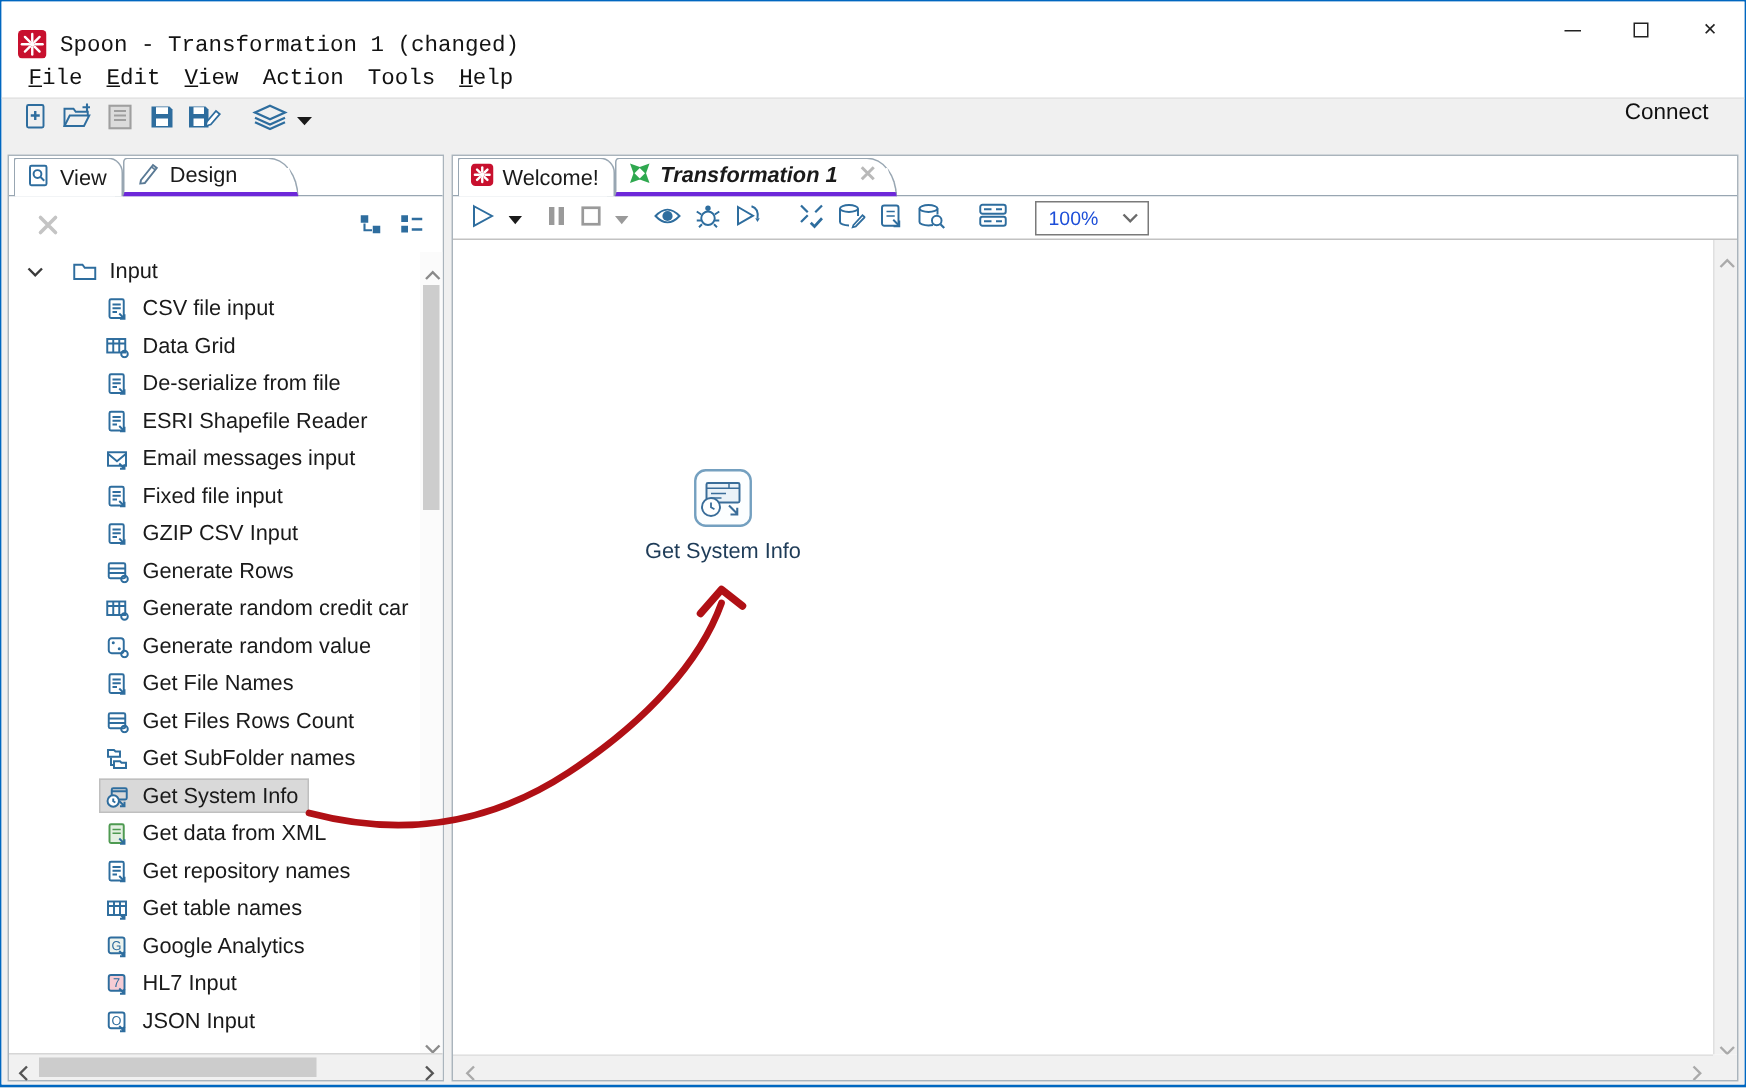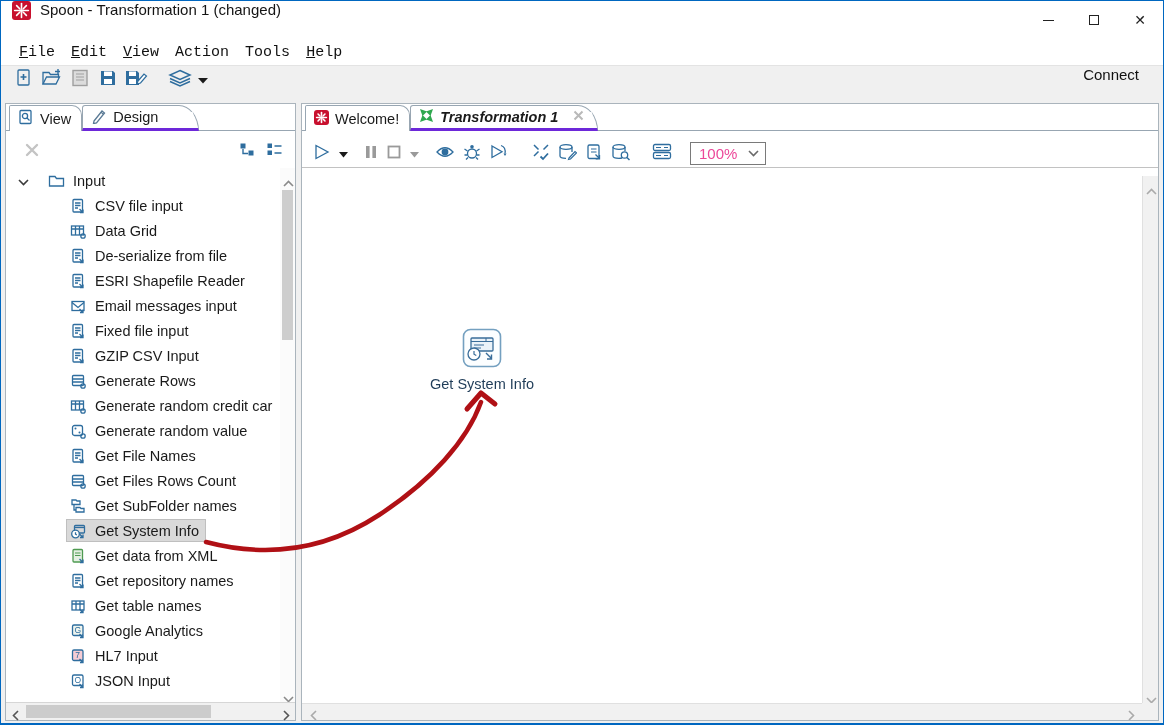--- a/index.html
+++ b/index.html
@@ -3,41 +3,41 @@
 <meta charset="utf-8">
 <style>
   * { margin:0; padding:0; box-sizing:border-box; }
   html,body { background:#e8e8e8; font-family:"Liberation Sans", sans-serif; }
   .window {
     position:relative; width:1164px; height:725px; background:#ffffff;
     border:1px solid #0067c0; border-bottom-width:2px; overflow:hidden;
     color:#1a1a1a; font-size:14px;
   }
   
-  .titlebar { height:38px; display:flex; align-items:flex-start; background:#fff; }
+  .titlebar { height:38px; display:flex; align-items:flex-end; background:#fff;font-family:Liberation Mono, monospace; }
   .app-icon { margin:0 9px 0 11px; width:19px; height:19px; flex:none; }
   .title-text { font-size:15px; color:#141414; }
   .win-controls { margin-left:auto; display:flex; height:38px; }
   .win-btn { width:46px; height:38px; display:flex; align-items:center; justify-content:center; color:#222; }
   .glyph-min { width:11px; height:1px; background:#222; }
   .glyph-max { width:10px; height:10px; border:1px solid #222; }
   .glyph-close { font-size:14px; line-height:1; color:#222; }
   
   .menubar { height:26px; display:flex; align-items:center; padding-left:10px; background:#fff;font-family:Liberation Mono, monospace; }
   .menu-item { padding:3px 8px; font-size:15px; color:#111; cursor:default; }
   .menu-item u { text-decoration:underline; }
   
   .toolbar { height:35px; background:#f0f0f0; display:flex; align-items:flex-start; padding:0 10px; border-top:1px solid #e3e3e3; }
   .tb-btn { width:26px; height:26px; display:flex; align-items:center; justify-content:center; margin-right:2px; }
   .connect { margin-left:auto; font-size:15px; color:#111; padding-right:14px; }
   
   .main { position:relative; height:624px; background:#f0f0f0; display:flex; padding:3px 4px 3px 4px; gap:5px; }
   .panel { background:#fff; display:flex; flex-direction:column; }
   .left-panel { width:291px; border:1px solid #aab4bc; }
-  .right-panel { flex:1; border:1px solid #aab4bc;gap:8px; }
+  .right-panel { flex:1; border:1px solid #aab4bc; }
   
   .tabs-row { height:27px; display:flex; align-items:flex-end; background:#fff; border-bottom:1px solid #98a6b2; padding-left:3px; }
   .ctab { display:flex; align-items:center; gap:6px; height:26px; padding:0 10px 0 8px; font-size:14.5px;
           border:1px solid #98a6b2; border-bottom:none; background:#fff; border-radius:2px 10px 0 0; margin-bottom:-1px; position:relative; }
   .ctab.active { border-radius:3px 20px 0 0 / 3px 26px 0 0; padding-right:40px; border-bottom:3px solid #6d28d9; z-index:2; }
   .ctab.active.editor-tab { padding-right:12px; font-weight:bold;font-style:italic; }
   .ctab .close-x { margin-left:8px; }
   
   .search-row { height:37px; display:flex; align-items:center; padding:0 8px; background:#fff; }
   .search-input { width:182px; height:26px; border:1px solid #8f8f8f; padding:0 6px; font-size:14.5px; font-family:"Liberation Sans",sans-serif; color:#222; outline:none; }
@@ -61,21 +61,21 @@
   .vscroll .chev.up { top:6px; } .vscroll .chev.down { bottom:6px; }
   .vthumb { position:absolute; left:2px; width:11px; background:#cdcdcd; }
   .hscroll { height:18px; border-top:1px solid #d6d6d6; background:#f1f1f1; position:relative; }
   .hscroll .chev { position:absolute; top:5px; width:6px; height:9px; }
   .hscroll .chev.left { left:6px; } .hscroll .chev.right { right:6px; }
   .hthumb { position:absolute; top:2px; height:13px; background:#cccccc; }
   
   .canvas-toolbar { height:29px; display:flex; align-items:center; background:#fff; border-bottom:1px solid #c2c2c2; padding-left:7px; }
   .ct-btn { height:24px; display:flex; align-items:center; justify-content:center; padding:0 4px; }
   .zoom-box { margin-left:14px; width:76px; height:23px; border:1px solid #7a7a7a; display:flex; align-items:center; background:#fff; }
-  .zoom-value { flex:1; padding-left:8px; font-size:15px; color:#ec4899; }
+  .zoom-value { flex:1; padding-left:8px; font-size:13px; color:#1d4ed8; }
   .zoom-caret { padding-right:6px; display:flex; }
   
   .canvas { position:relative; flex:1; background:#fff; overflow:hidden; }
   .canvas .vscroll { width:16px; background:#f1f1f1; border-left:1px solid #e0e0e0; bottom:17px; }
   .canvas-hscroll { position:absolute; left:0; right:16px; bottom:0; height:17px; background:#f1f1f1; border-top:1px solid #e0e0e0; }
   .canvas-hscroll .chev { position:absolute; top:4px; width:6px; height:9px; }
   .canvas-hscroll .chev.left { left:8px; } .canvas-hscroll .chev.right { right:8px; }
   .scroll-corner { position:absolute; right:0; bottom:0; width:16px; height:17px; background:#f1f1f1; }
   .step { position:absolute; left:160px; top:152px; width:40px; height:40px; }
   .step-label { position:absolute; left:96px; top:200px; width:168px; text-align:center; font-size:14.5px; color:#1f3c58; }

